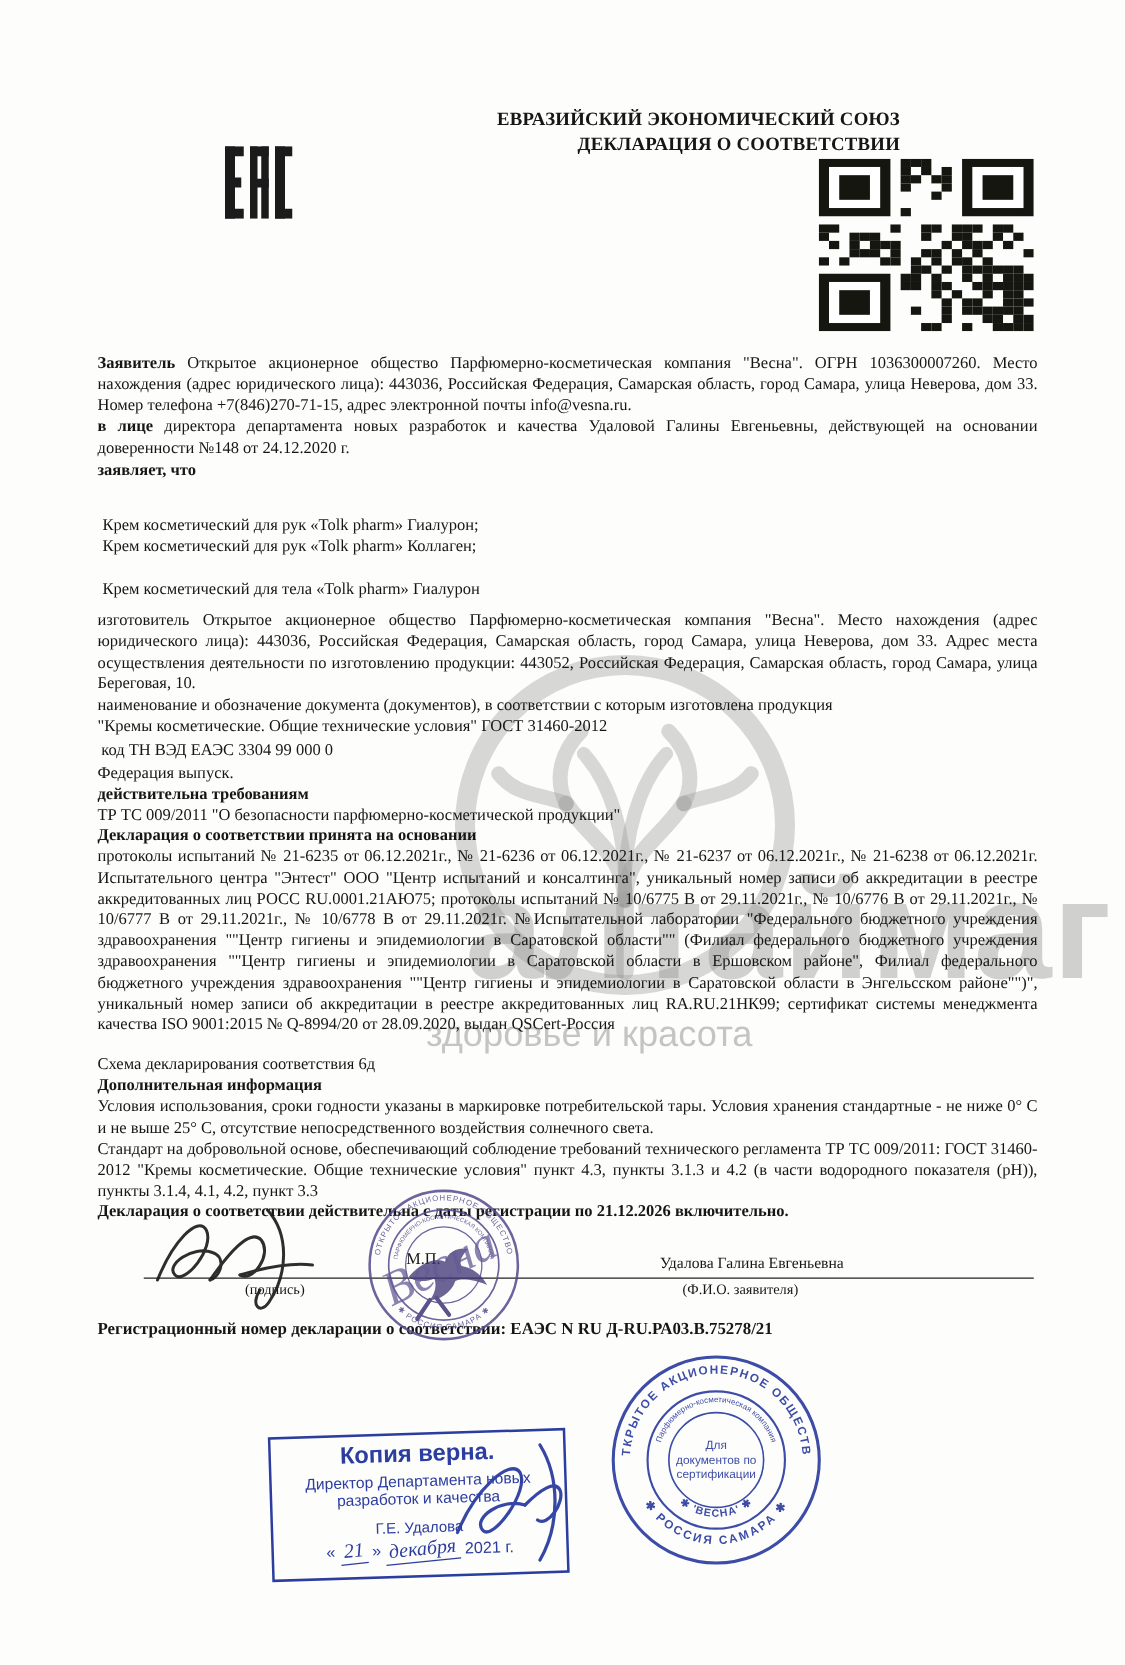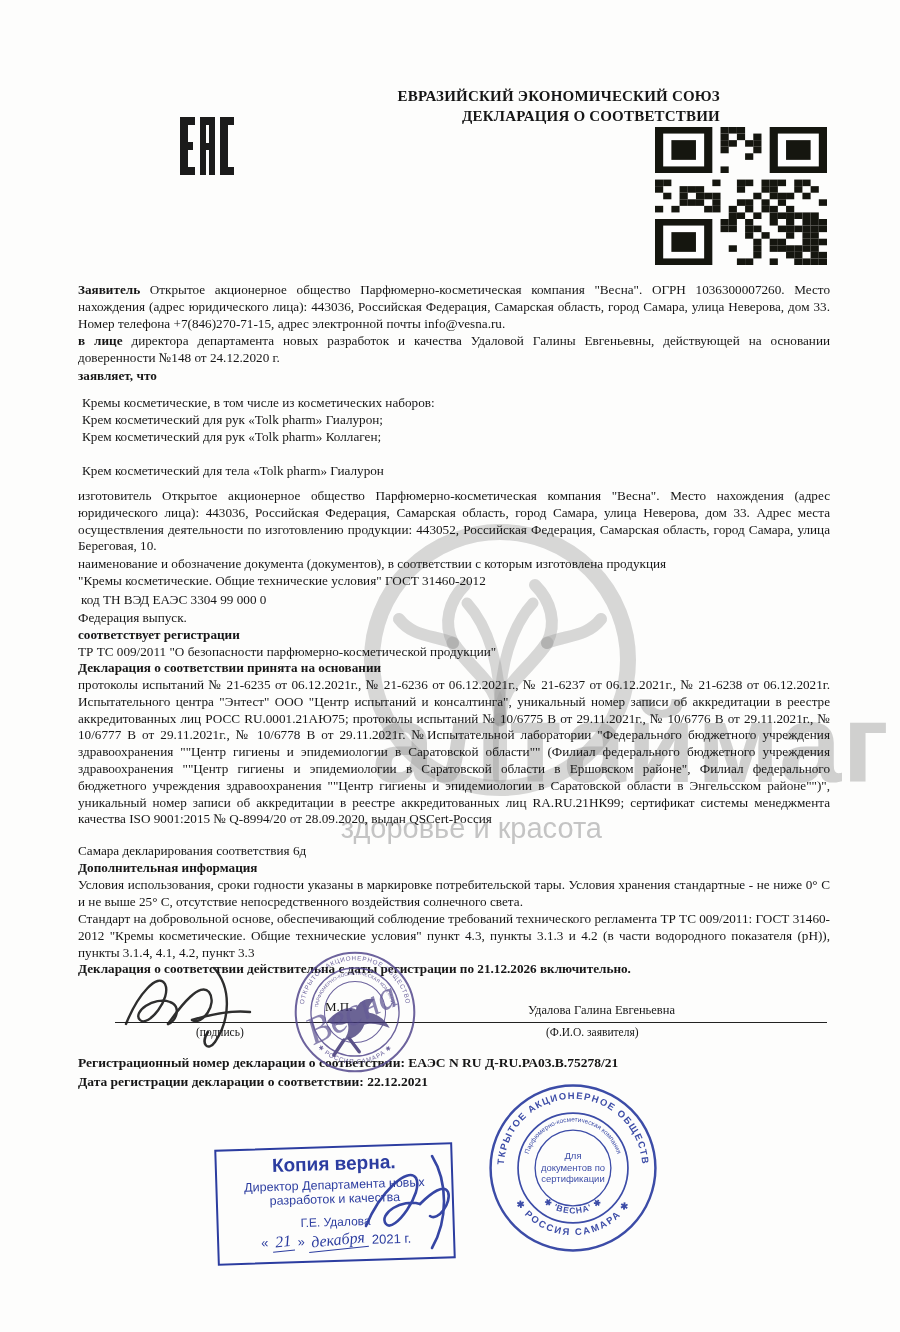--- a/index.html
+++ b/index.html
@@ -211,43 +211,42 @@
     <span class="b">Заявитель</span>
     <span>Открытое акционерное общество Парфюмерно-косметическая компания "Весна". ОГРН 1036300007260.</span>
     <span>Место нахождения (адрес юридического лица): 443036, Российская Федерация, Самарская область, город Самара, улица Неверова, дом 33. Номер телефона +7(846)270-71-15, адрес электронной почты info@vesna.ru.</span>
   </div>
   <div class="para" style="top:333px">
     <span class="b">в лице</span>
     <span>директора департамента новых разработок и качества Удаловой Галины Евгеньевны, действующей на основании доверенности №148 от 24.12.2020 г.</span>
   </div>
   <div class="line b" style="top:368px">заявляет, что</div>
 
-  <div class="line" style="top:395px;left:82px">Кремы косметические, в том числе из косметических наборов:</div>
   <div class="line" style="top:412px;left:82px">Крем косметический для рук «Tolk pharm» Гиалурон;</div>
   <div class="line" style="top:429px;left:82px">Крем косметический для рук «Tolk pharm» Коллаген;</div>
   <div class="line" style="top:463px;left:82px">Крем косметический для тела «Tolk pharm» Гиалурон</div>
 
   <div class="para" style="top:488px">
     <span>изготовитель</span>
     <span>Открытое акционерное общество Парфюмерно-косметическая компания "Весна".</span>
     <span>Место нахождения (адрес юридического лица): 443036, Российская Федерация, Самарская область, город Самара, улица Неверова, дом 33. Адрес места осуществления деятельности по изготовлению продукции: 443052, Российская Федерация, Самарская область, город Самара, улица Береговая, 10.</span>
   </div>
   <div class="para" style="top:556px">наименование и обозначение документа (документов), в соответствии с которым изготовлена продукция</div>
   <div class="line" style="top:573px">"Кремы косметические. Общие технические условия" ГОСТ 31460-2012</div>
 
   <div class="line" style="top:592px;left:81px">
     <span>код ТН ВЭД ЕАЭС</span>
     <span style="display:inline-block;">3304 99 000 0</span>
   </div>
   <div class="line" style="top:610px">Федерация выпуск.</div>
-  <div class="line b" style="top:627px">соответствует регистрации</div>
+  <div class="line b" style="top:627px">действительна требованиям</div>
   <div class="line" style="top:644px">ТР ТС 009/2011 "О безопасности парфюмерно-косметической продукции"</div>
   <div class="line b" style="top:660px">Декларация о соответствии принята на основании</div>
   <div class="para" style="top:677px">протоколы испытаний № 21-6235 от 06.12.2021г., № 21-6236 от 06.12.2021г., № 21-6237 от 06.12.2021г., № 21-6238 от 06.12.2021г. Испытательного центра "Энтест" ООО "Центр испытаний и консалтинга", уникальный номер записи об аккредитации в реестре аккредитованных лиц РОСС RU.0001.21АЮ75; протоколы  испытаний  № 10/6775 В от 29.11.2021г., № 10/6776 В от 29.11.2021г., № 10/6777 В от 29.11.2021г., № 10/6778 В от 29.11.2021г. №Испытательной лаборатории "Федерального бюджетного учреждения здравоохранения ""Центр гигиены и эпидемиологии в Саратовской области"" (Филиал федерального бюджетного учреждения здравоохранения ""Центр гигиены и эпидемиологии в Саратовской области в Ершовском районе", Филиал федерального бюджетного учреждения здравоохранения ""Центр гигиены и эпидемиологии в Саратовской области в Энгельсском районе"")", уникальный номер записи об аккредитации в реестре аккредитованных лиц RA.RU.21НК99; сертификат системы менеджмента качества ISO 9001:2015 № Q-8994/20 от 28.09.2020, выдан QSCert-Россия</div>
-  <div class="line" style="top:843px">Самара декларирования соответствия 6д</div>
+  <div class="line" style="top:843px">Схема декларирования соответствия 6д</div>
   <div class="line b" style="top:860px">Дополнительная информация</div>
   <div class="para" style="top:877px">Условия использования, сроки годности указаны в маркировке потребительской тары. Условия хранения стандартные - не ниже 0° С и не выше 25° С, отсутствие непосредственного воздействия солнечного света.</div>
   <div class="para" style="top:911px">Стандарт на добровольной основе, обеспечивающий соблюдение требований технического регламента ТР ТС 009/2011: ГОСТ 31460-2012 "Кремы косметические. Общие технические условия" пункт 4.3, пункты 3.1.3 и 4.2 (в части водородного показателя (рН)), пункты 3.1.4, 4.1, 4.2, пункт 3.3</div>
 
   <div class="line b" style="top:961px">Декларация о соответствии действительна с даты регистрации по 21.12.2026 включительно.</div>
 
   <div class="abs" style="left:115px;top:1022px;width:712px;border-top:1.6px solid #222;z-index:2"></div>
   <div class="sig-caption" style="left:196px;top:1026px">(подпись)</div>
   <div class="abs" style="left:325px;top:999px;font-size:13px;z-index:2">М.П.</div>
   <div class="abs" style="left:528px;top:1003px;font-size:12.5px;z-index:2">Удалова Галина Евгеньевна</div>
@@ -286,24 +285,20 @@
       <path d="M52,96 C66,80 80,78 86,82 C90,70 102,68 108,70 C100,78 100,84 102,86 C114,88 122,96 126,104
                C112,98 102,98 96,100 C92,112 80,118 72,118 C78,110 78,102 76,98 C66,102 56,100 52,96 Z" fill="#3f3576" opacity=".9"></path>
       <path d="M72,118 L60,136 M78,116 L90,132" stroke="#3f3576" stroke-width="4" stroke-linecap="round"></path>
     </g>
     <text x="85" y="100" transform="rotate(-26 85 95)" text-anchor="middle" font-family="Liberation Serif,serif" font-style="italic" font-size="46" fill="#4a3f85" opacity=".75">Весна</text>
   </svg>
 
   <div class="line b" style="top:1055px;font-size:13.5px">
     <span>Регистрационный номер декларации о соответствии:</span>
     <span>ЕАЭС  N RU Д-RU.РА03.В.75278/21</span>
-  </div>
-  <div class="line b" style="top:1074px;font-size:13.5px">
-    <span>Дата регистрации декларации о соответствии:</span>
-    <span>22.12.2021</span>
   </div>
 
   <div class="copy-box">
     <div class="copy-l1">Копия верна.</div>
     <div class="copy-l2">Директор Департамента новых</div>
     <div class="copy-l3">разработок и качества</div>
     <div class="copy-l4">Г.Е. Удалова</div>
     <div class="copy-date">
       <span>«</span>
       <span class="hand">21</span>

